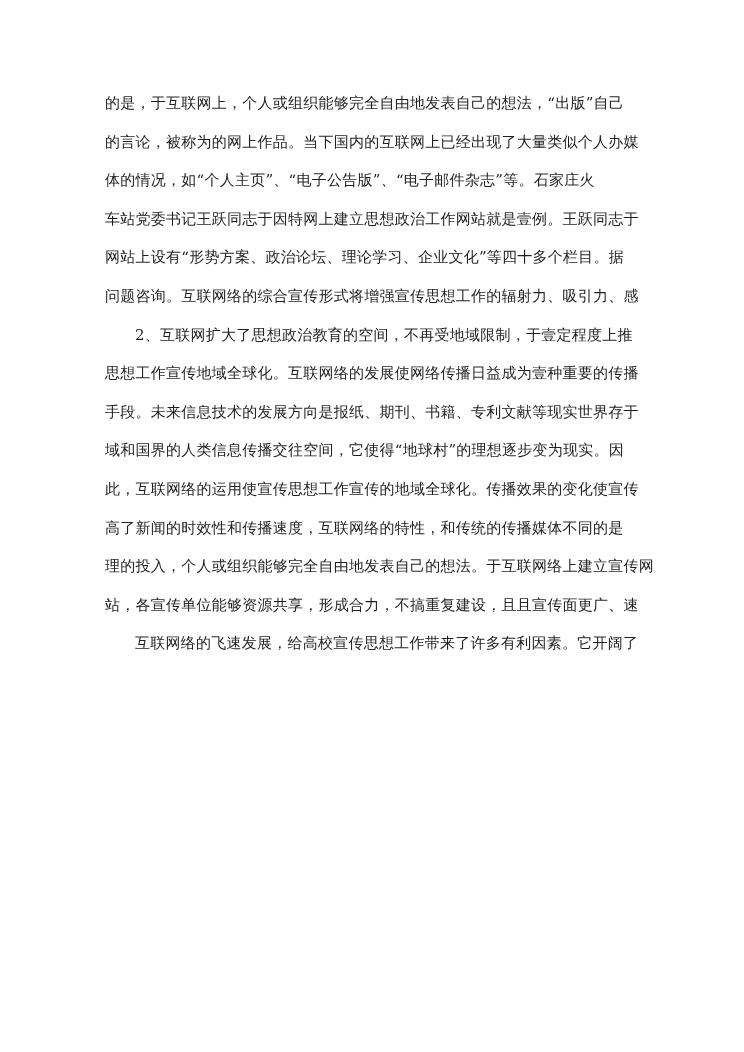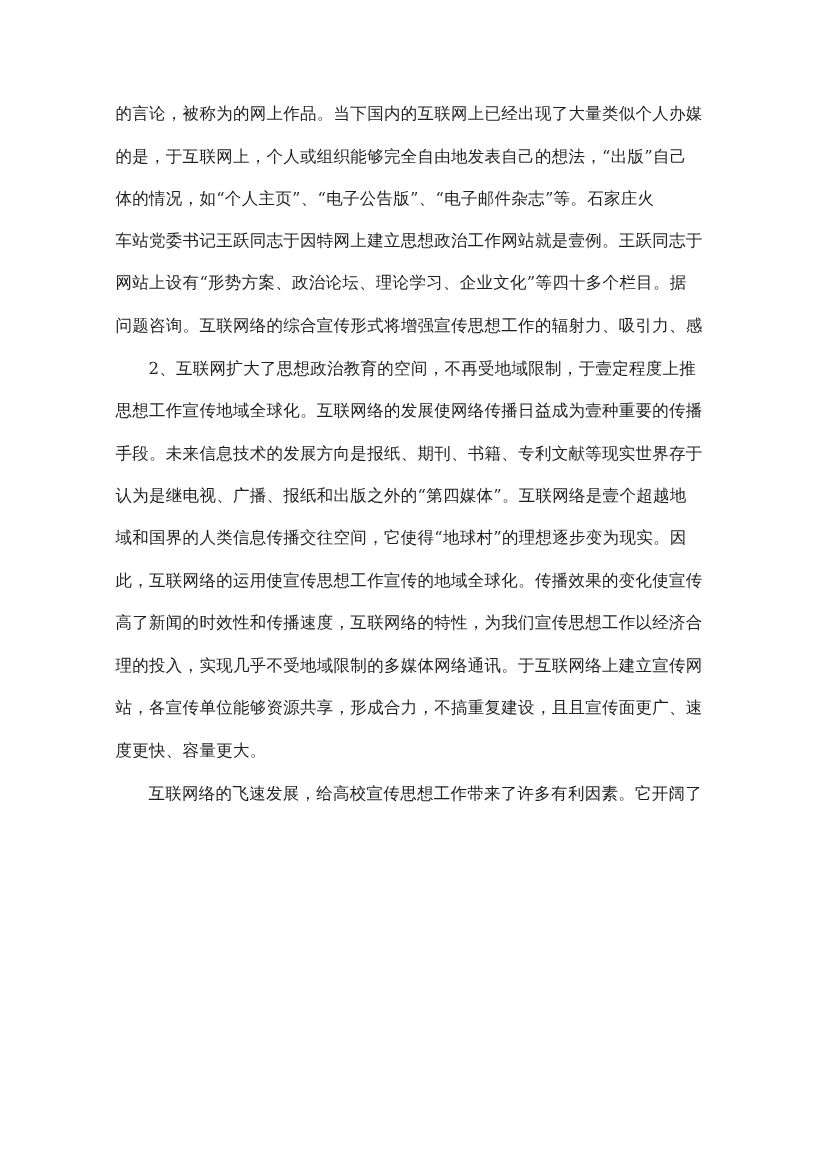--- a/index.html
+++ b/index.html
@@ -33,31 +33,29 @@
   }
   .text-line.indent {
     text-indent: 30px;
   }
 </style>
 </head>
 <body>
 
 <div class="page">
   <div class="text-block">
+      <div class="text-line">的是，于互联网上，个人或组织能够完全自由地发表自己的想法，“出版”自己</div>
       <div class="text-line">的言论，被称为的网上作品。当下国内的互联网上已经出现了大量类似个人办媒</div>
-      <div class="text-line">的是，于互联网上，个人或组织能够完全自由地发表自己的想法，“出版”自己</div>
       <div class="text-line">体的情况，如“个人主页”、“电子公告版”、“电子邮件杂志”等。石家庄火</div>
       <div class="text-line">车站党委书记王跃同志于因特网上建立思想政治工作网站就是壹例。王跃同志于</div>
       <div class="text-line">网站上设有“形势方案、政治论坛、理论学习、企业文化”等四十多个栏目。据</div>
       <div class="text-line">问题咨询。互联网络的综合宣传形式将增强宣传思想工作的辐射力、吸引力、感</div>
       <div class="text-line indent">2、互联网扩大了思想政治教育的空间，不再受地域限制，于壹定程度上推</div>
       <div class="text-line">思想工作宣传地域全球化。互联网络的发展使网络传播日益成为壹种重要的传播</div>
       <div class="text-line">手段。未来信息技术的发展方向是报纸、期刊、书籍、专利文献等现实世界存于</div>
-      <div class="text-line">认为是继电视、广播、报纸和出版之外的“第四媒体”。互联网络是壹个超越地</div>
       <div class="text-line">域和国界的人类信息传播交往空间，它使得“地球村”的理想逐步变为现实。因</div>
       <div class="text-line">此，互联网络的运用使宣传思想工作宣传的地域全球化。传播效果的变化使宣传</div>
-      <div class="text-line">高了新闻的时效性和传播速度，互联网络的特性，为我们宣传思想工作以经济合</div>
-      <div class="text-line">理的投入，实现几乎不受地域限制的多媒体网络通讯。于互联网络上建立宣传网</div>
+      <div class="text-line">高了新闻的时效性和传播速度，互联网络的特性，和传统的传播媒体不同的是</div>
+      <div class="text-line">理的投入，个人或组织能够完全自由地发表自己的想法。于互联网络上建立宣传网</div>
       <div class="text-line">站，各宣传单位能够资源共享，形成合力，不搞重复建设，且且宣传面更广、速</div>
-      <div class="text-line">度更快、容量更大。</div>
       <div class="text-line indent">互联网络的飞速发展，给高校宣传思想工作带来了许多有利因素。它开阔了</div>
     </div>
 </div>
 
 </body></html>

